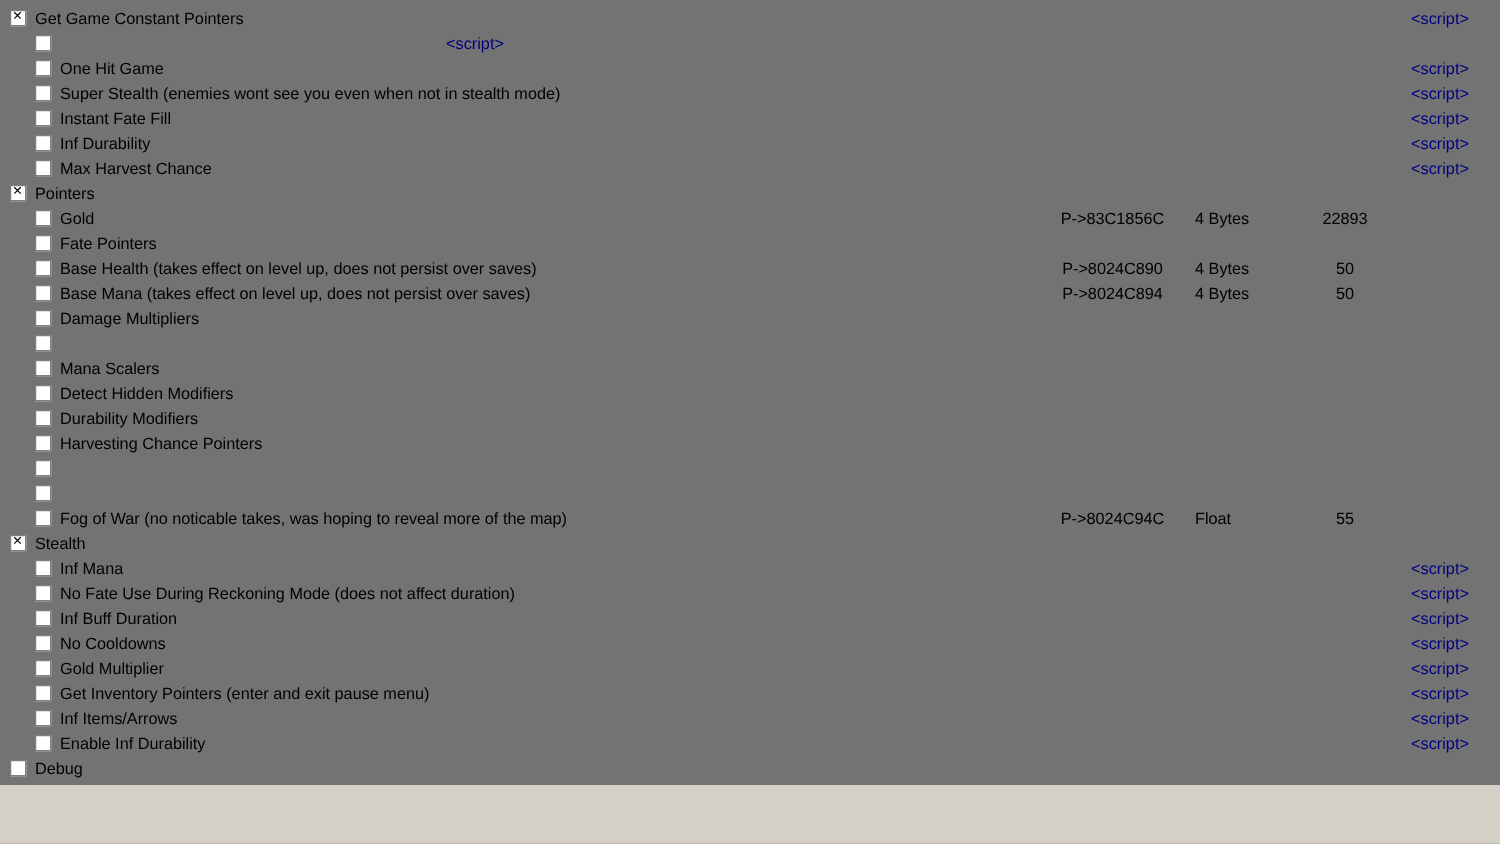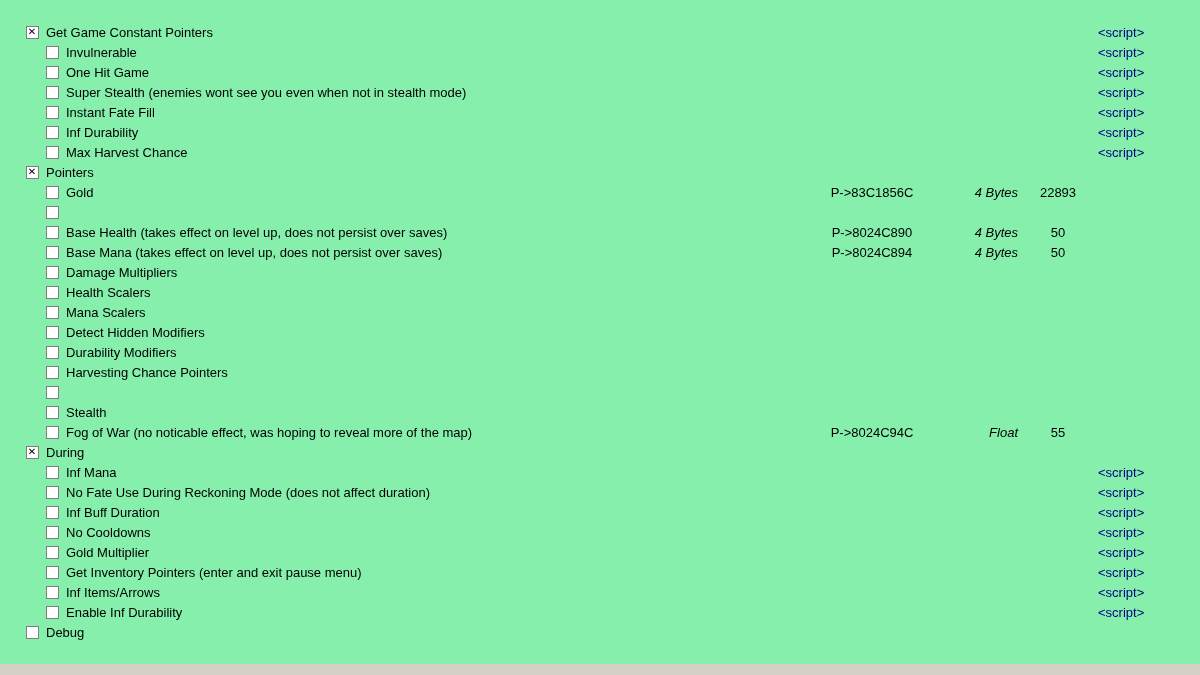--- a/index.html
+++ b/index.html
@@ -6,22 +6,22 @@
     body {
       background: #d4d0c8;
       font-family: "Tahoma", "MS Sans Serif", Arial, sans-serif;
       font-size: 13px;
       color: #000;
       width: 1200px;
       min-height: 675px;
       overflow-x: hidden;
     }
     .container {
-      background: #86efac;
-      padding: 22px;
+      background: #737373;
+      padding: 4px;
       width: 100%;
     }
     .row {
       display: flex;
       align-items: center;
       min-height: 20px;
       padding: 1px 0;
     }
 
     .checkbox-cell {
@@ -60,32 +60,31 @@
       white-space: nowrap;
     }
     .addr-cell {
       width: 140px;
       text-align: center;
       padding-left: 8px;
       white-space: nowrap;
     }
     .type-cell {
       width: 80px;
-      text-align: right;
+      text-align: left;
       white-space: nowrap;
-      font-style: italic;
     }
     .value-cell {
       width: 80px;
       text-align: center;
       white-space: nowrap;
     }
     .script-cell {
       width: 80px;
-      text-align: left;
+      text-align: center;
       padding-right: 8px;
       white-space: nowrap;
       color: #000080;
     }
   </style>
 </head>
 <body>
 
 <div class="container">
 <div class="row">
@@ -97,21 +96,20 @@
       <div class="addr-cell"></div>
       <div class="type-cell"></div>
       <div class="value-cell"></div>
       <div class="script-cell">&lt;script&gt;</div>
     </div>
     <div class="row">
       <div style="width: 20px; flex-shrink: 0;"></div>
       <div class="checkbox-cell">
         <div class="cb"></div>
       </div>
-      <div class="label-cell">Invulnerable</div>
       <div class="addr-cell"></div>
       <div class="type-cell"></div>
       <div class="value-cell"></div>
       <div class="script-cell">&lt;script&gt;</div>
     </div>
     <div class="row">
       <div style="width: 20px; flex-shrink: 0;"></div>
       <div class="checkbox-cell">
         <div class="cb"></div>
       </div>
@@ -185,20 +183,21 @@
       <div class="addr-cell">P-&gt;83C1856C</div>
       <div class="type-cell">4 Bytes</div>
       <div class="value-cell">22893</div>
       <div class="script-cell"></div>
     </div>
     <div class="row">
       <div style="width: 20px; flex-shrink: 0;"></div>
       <div class="checkbox-cell">
         <div class="cb"></div>
       </div>
+      <div class="label-cell">Fate Pointers</div>
       <div class="addr-cell"></div>
       <div class="type-cell"></div>
       <div class="value-cell"></div>
       <div class="script-cell"></div>
     </div>
     <div class="row">
       <div style="width: 20px; flex-shrink: 0;"></div>
       <div class="checkbox-cell">
         <div class="cb"></div>
       </div>
@@ -228,21 +227,20 @@
       <div class="addr-cell"></div>
       <div class="type-cell"></div>
       <div class="value-cell"></div>
       <div class="script-cell"></div>
     </div>
     <div class="row">
       <div style="width: 20px; flex-shrink: 0;"></div>
       <div class="checkbox-cell">
         <div class="cb"></div>
       </div>
-      <div class="label-cell">Health Scalers</div>
       <div class="addr-cell"></div>
       <div class="type-cell"></div>
       <div class="value-cell"></div>
       <div class="script-cell"></div>
     </div>
     <div class="row">
       <div style="width: 20px; flex-shrink: 0;"></div>
       <div class="checkbox-cell">
         <div class="cb"></div>
       </div>
@@ -293,43 +291,42 @@
       <div class="addr-cell"></div>
       <div class="type-cell"></div>
       <div class="value-cell"></div>
       <div class="script-cell"></div>
     </div>
     <div class="row">
       <div style="width: 20px; flex-shrink: 0;"></div>
       <div class="checkbox-cell">
         <div class="cb"></div>
       </div>
-      <div class="label-cell">Stealth</div>
-      <div class="addr-cell"></div>
-      <div class="type-cell"></div>
-      <div class="value-cell"></div>
-      <div class="script-cell"></div>
-    </div>
-    <div class="row">
-      <div style="width: 20px; flex-shrink: 0;"></div>
-      <div class="checkbox-cell">
-        <div class="cb"></div>
-      </div>
-      <div class="label-cell">Fog of War (no noticable effect, was hoping to reveal more of the map)</div>
+      <div class="addr-cell"></div>
+      <div class="type-cell"></div>
+      <div class="value-cell"></div>
+      <div class="script-cell"></div>
+    </div>
+    <div class="row">
+      <div style="width: 20px; flex-shrink: 0;"></div>
+      <div class="checkbox-cell">
+        <div class="cb"></div>
+      </div>
+      <div class="label-cell">Fog of War (no noticable takes, was hoping to reveal more of the map)</div>
       <div class="addr-cell">P-&gt;8024C94C</div>
       <div class="type-cell">Float</div>
       <div class="value-cell">55</div>
       <div class="script-cell"></div>
     </div>
     <div class="row">
       <div style="width: 0px; flex-shrink: 0;"></div>
       <div class="checkbox-cell">
         <div class="cb checked-x"></div>
       </div>
-      <div class="label-cell">During</div>
+      <div class="label-cell">Stealth</div>
       <div class="addr-cell"></div>
       <div class="type-cell"></div>
       <div class="value-cell"></div>
       <div class="script-cell"></div>
     </div>
     <div class="row">
       <div style="width: 20px; flex-shrink: 0;"></div>
       <div class="checkbox-cell">
         <div class="cb"></div>
       </div>

